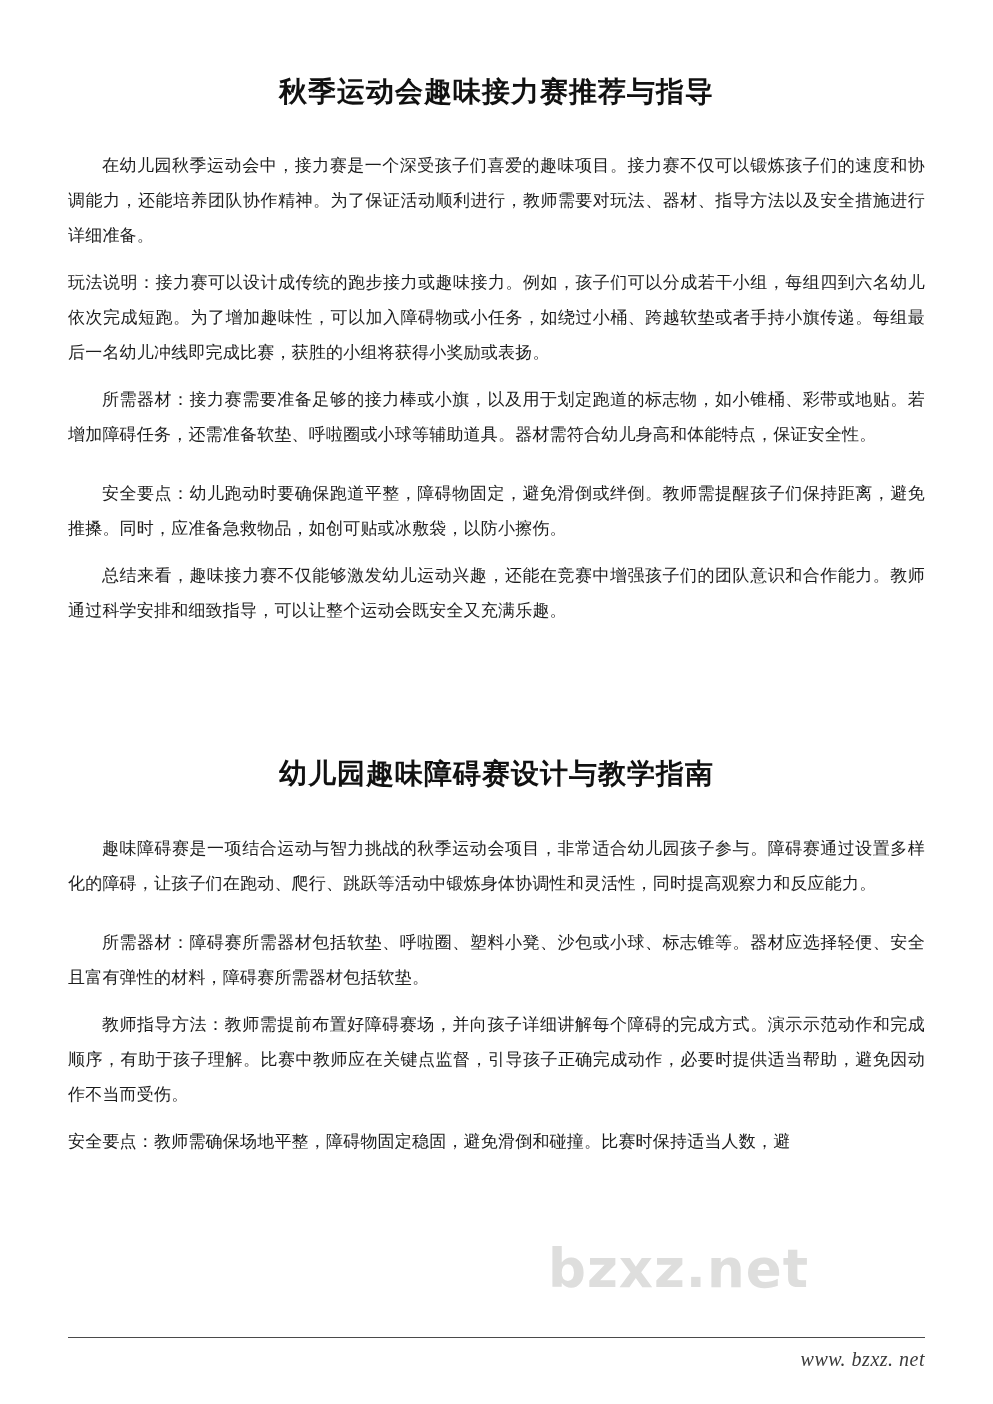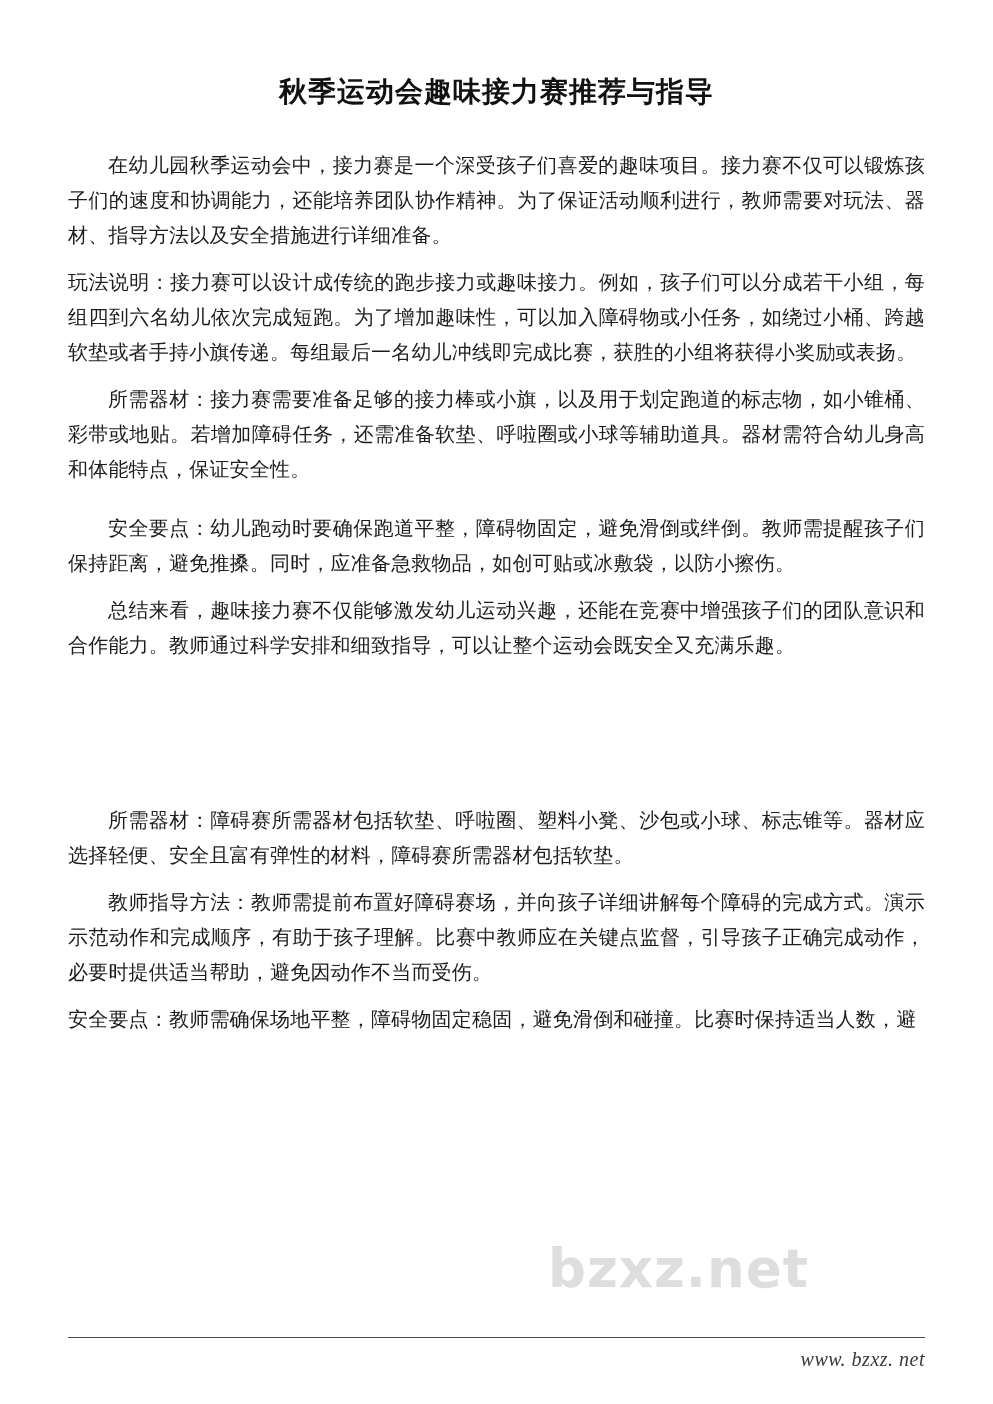--- a/index.html
+++ b/index.html
@@ -44,21 +44,21 @@
     font-size: 28px;
     line-height: 1.3;
     text-align: center;
     margin: 8px;
     color: #111111;
     letter-spacing: 1px;
   }
   .title-block-1 { padding-top: 66px; }
   .title-block-2 { padding-top: 34px; }
   p.body-text {
-    font-size: 20px;
+    font-size: 17px;
     line-height: 35px;
     margin: 0;
     text-align: justify;
     text-justify: inter-ideograph;
     color: #1c1c1c;
     letter-spacing: 0.2px;
   }
   p.indent { text-indent: 2em; }
   p.noindent { text-indent: 0; }
   .gap-title-para { height: 30px; }
@@ -110,22 +110,26 @@
 
     <div class="gap-para"></div>
 
     <p class="body-text indent">安全要点：幼儿跑动时要确保跑道平整，障碍物固定，避免滑倒或绊倒。教师需提醒孩子们保持距离，避免推搡。同时，应准备急救物品，如创可贴或冰敷袋，以防小擦伤。</p>
     <div class="gap-para"></div>
 
     <p class="body-text indent">总结来看，趣味接力赛不仅能够激发幼儿运动兴趣，还能在竞赛中增强孩子们的团队意识和合作能力。教师通过科学安排和细致指导，可以让整个运动会既安全又充满乐趣。</p>
 
     <div class="gap-section"></div>
 
+    <div class="title-block-2">
+      <h1 class="doc-title">幼儿园趣味障碍赛设计与教学指南</h1>
+    </div>
     <div class="gap-title-para"></div>
 
+    <p class="body-text indent">趣味障碍赛是一项结合运动与智力挑战的秋季运动会项目，非常适合幼儿园孩子参与。障碍赛通过设置多样化的障碍，让孩子们在跑动、爬行、跳跃等活动中锻炼身体协调性和灵活性，同时提高观察力和反应能力。</p>
     <div class="gap-para"></div>
 
     <div class="gap-para"></div>
 
     <p class="body-text indent">所需器材：障碍赛所需器材包括软垫、呼啦圈、塑料小凳、沙包或小球、标志锥等。器材应选择轻便、安全且富有弹性的材料，障碍赛所需器材包括软垫。</p>
     <div class="gap-para"></div>
 
     <p class="body-text indent">教师指导方法：教师需提前布置好障碍赛场，并向孩子详细讲解每个障碍的完成方式。演示示范动作和完成顺序，有助于孩子理解。比赛中教师应在关键点监督，引导孩子正确完成动作，必要时提供适当帮助，避免因动作不当而受伤。</p>
     <div class="gap-para"></div>
 

